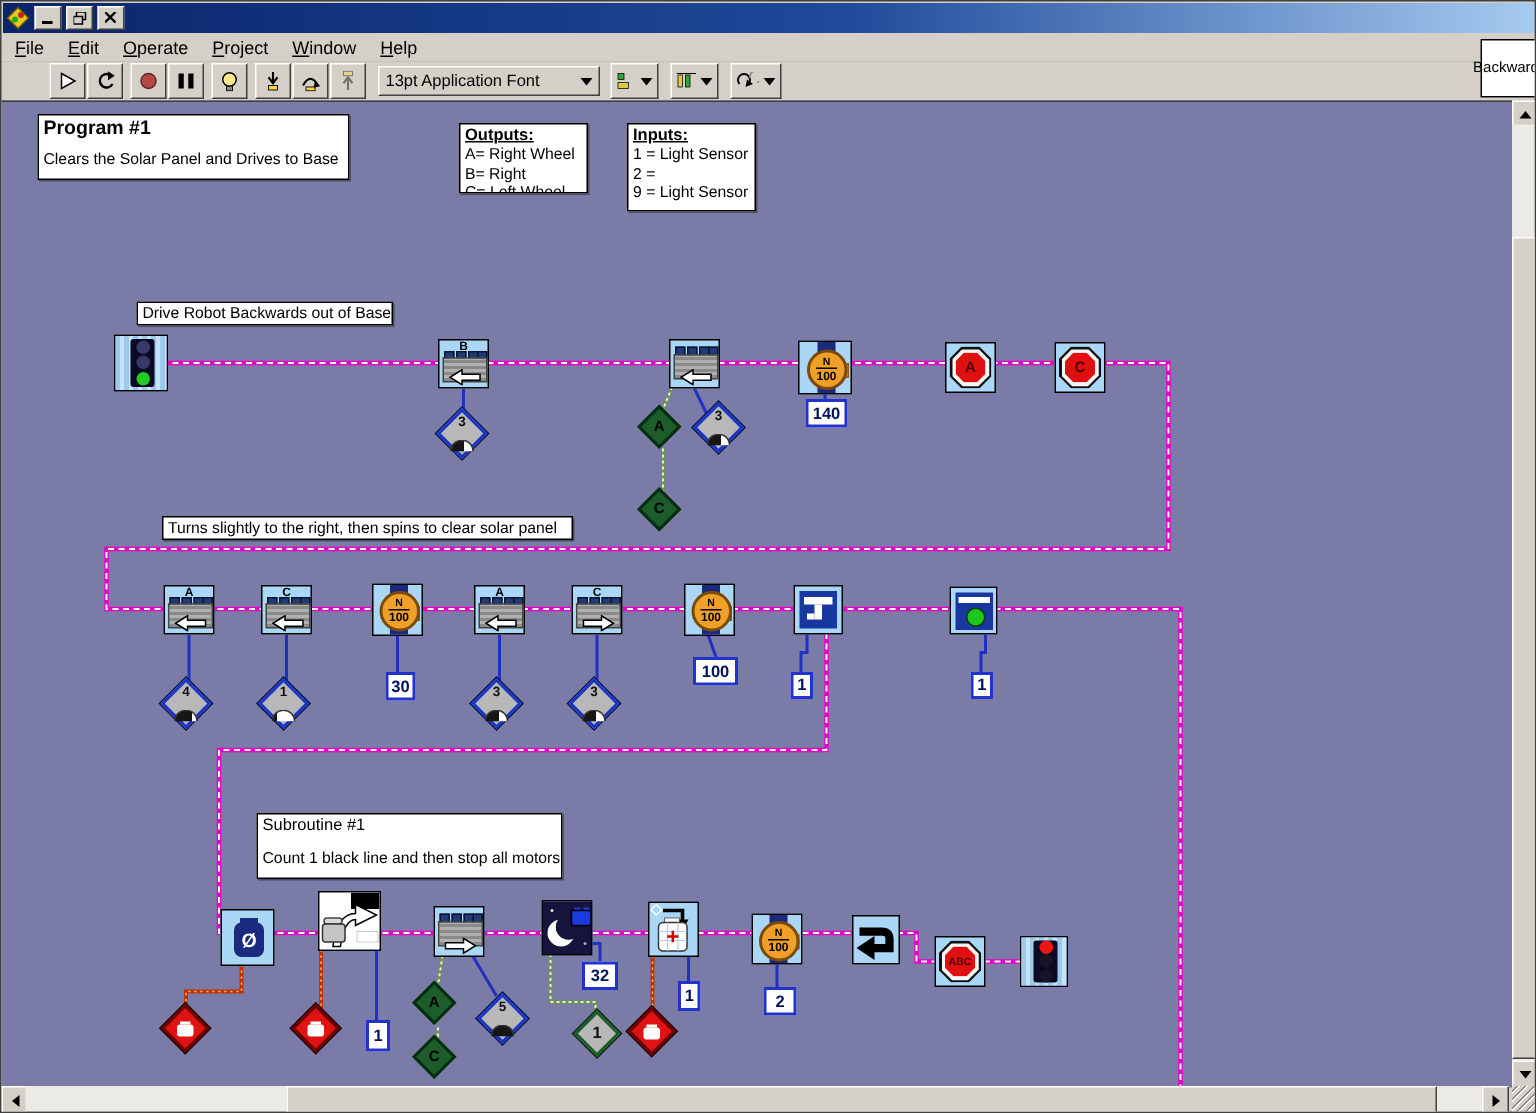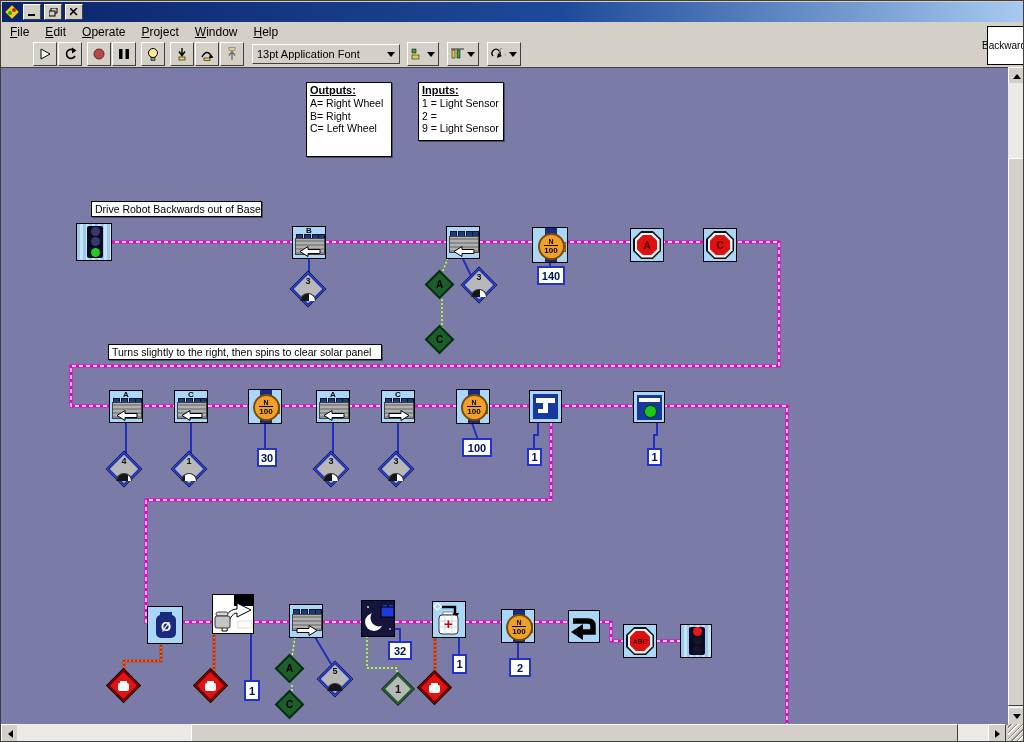--- a/index.html
+++ b/index.html
@@ -586,37 +586,45 @@
     </div>
     <div class="const" style="left: 536px; top: 198px; width: 28px; height: 19px;">140</div>
     <div class="const" style="left: 256px; top: 380px; width: 20px; height: 19px;">30</div>
     <div class="const" style="left: 461px; top: 370px; width: 30px; height: 19px;">100</div>
     <div class="const" style="left: 526px; top: 380px; width: 15px; height: 18px;">1</div>
     <div class="const" style="left: 646px; top: 380px; width: 15px; height: 18px;">1</div>
     <div class="const" style="left: 243px; top: 612px; width: 16px; height: 21px;">1</div>
     <div class="const" style="left: 387px; top: 573px; width: 24px; height: 19px;">32</div>
     <div class="const" style="left: 451px; top: 586px; width: 15px; height: 20px;">1</div>
     <div class="const" style="left: 508px; top: 590px; width: 22px; height: 19px;">2</div>
-    <div class="comment" style="left: 305px; top: 14px; width: 86px; height: 75px;">
+    <div class="comment" style="left: 24px; top: 8px; width: 208px; height: 44px;">
+      <div class="ctitle big">Program #1</div>
+      <div class="cline gap">Clears the Solar Panel and Drives to Base</div>
+    </div>
+    <div class="comment" style="left: 305px; top: 14px; width: 86px; height: 47px;">
       <div class="ctitle u">Outputs:</div>
       <div class="cline">A= Right Wheel</div>
       <div class="cline">B= Right</div>
       <div class="cline">C= Left Wheel</div>
     </div>
     <div class="comment" style="left: 417px; top: 14px; width: 86px; height: 59px;">
       <div class="ctitle u">Inputs:</div>
       <div class="cline">1 = Light Sensor</div>
       <div class="cline">2 =</div>
       <div class="cline">9 = Light Sensor</div>
     </div>
     <div class="comment" style="left: 90px; top: 133px; width: 171px; height: 16px;">
       <div class="cline">Drive Robot Backwards out of Base</div>
     </div>
     <div class="comment" style="left: 107px; top: 276px; width: 274px; height: 16px;">
       <div class="cline">Turns slightly to the right, then spins to clear solar panel</div>
+    </div>
+    <div class="comment" style="left: 170px; top: 474px; width: 204px; height: 44px;">
+      <div class="ctitle">Subroutine #1</div>
+      <div class="cline gap">Count 1 black line and then stop all motors</div>
     </div>
   </div>
 
 <div class="sb-btn" style="left:1007px;top:66px;width:16px;height:16px">
     <span class="arr up"></span>
   </div>
 <div class="sb-track" id="vtrack" style="left:1007px;top:82px;width:16px;height:625px"></div>
 <div class="sb-thumb" id="vthumb" style="left: 1007px; width: 16px; top: 157px; height: 546px;"></div>
 <div class="sb-btn" style="left:1007px;top:706px;width:16px;height:16px">
     <span class="arr down"></span>

